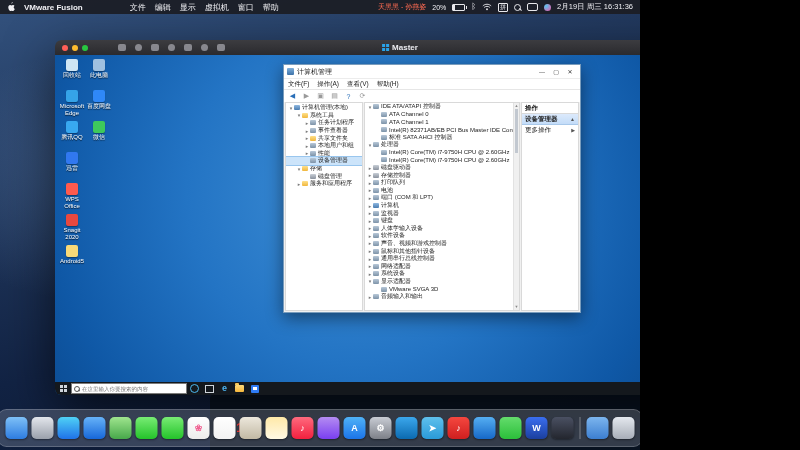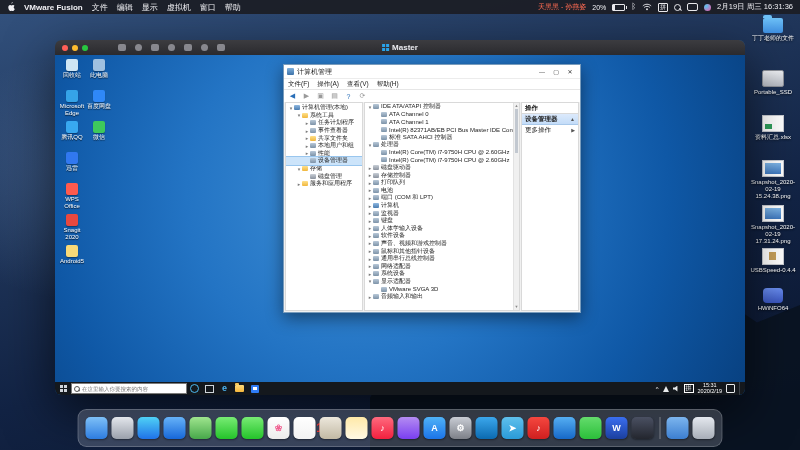--- a/index.html
+++ b/index.html
@@ -1,16 +1,16 @@
 <!DOCTYPE html>
 <html><head>
 <meta charset="utf-8">
 <style>
   html,body{margin:0;padding:0;background:#000;}
-  #screen{position:relative;width:800px;height:450px;overflow:hidden;
+  #screen{position:relative;width:640px;height:450px;overflow:hidden;
     font-family:"Liberation Sans",sans-serif;
     background:linear-gradient(165deg,#33527e 0%,#22395e 30%,#122344 62%,#0a142a 100%);}
   #glow{position:absolute;left:0;top:60px;width:420px;height:260px;
     background:radial-gradient(ellipse at 35% 45%,rgba(130,170,220,.28),rgba(0,0,0,0) 65%);}
   #island{position:absolute;right:0;top:160px;width:430px;height:290px;background:#0a1322;opacity:.92;
     clip-path:polygon(0 82%,7% 64%,16% 70%,28% 48%,40% 62%,54% 38%,66% 58%,78% 44%,90% 56%,100% 50%,100% 100%,0 100%);}
 
   
   #menubar{position:absolute;top:0;left:0;right:0;height:14px;background:rgba(28,30,37,.94);
     color:#f0f0f4;display:flex;align-items:center;font-size:8px;padding:0 7px;z-index:50;}
@@ -150,21 +150,21 @@
 
   <div id="menubar">
     <div class="mb-left">
       <span class="apple-logo">
         <svg width="8" height="10" viewBox="0 0 13 16" fill="#f0f0f4">
             <path d="M8.7 1.6c.4-.5.7-1.2.6-1.6-.6 0-1.3.4-1.7.9-.4.4-.7 1.1-.6 1.6.6.1 1.3-.4 1.7-.9z"></path>
             <path d="M10.9 8.6c0-1.6 1.3-2.4 1.4-2.4-.8-1.1-2-1.3-2.4-1.3-1-.1-2 .6-2.5.6-.5 0-1.3-.6-2.1-.6-1.1 0-2.1.6-2.7 1.6-1.1 2-.3 4.9.9 6.5.5.8 1.2 1.7 2 1.6.8 0 1.1-.5 2.1-.5s1.3.5 2.1.5c.9 0 1.5-.8 2-1.6.6-.9.9-1.8.9-1.9-.1 0-1.7-.6-1.7-2.5z"></path>
           </svg>
       </span>
       <span class="mb-app">VMware Fusion</span>
-      <span id="mac-menus" style="display:flex;gap:9px;">
+      <span id="mac-menus" style="display:flex;gap:9px;margin-left:38px;">
           <span class="mb-item">文件</span>
           <span class="mb-item">编辑</span>
           <span class="mb-item">显示</span>
           <span class="mb-item">虚拟机</span>
           <span class="mb-item">窗口</span>
           <span class="mb-item">帮助</span>
         </span>
     </div>
     <div class="mb-right">
       <span class="now-playing">天黑黑 - 孙燕姿</span>

